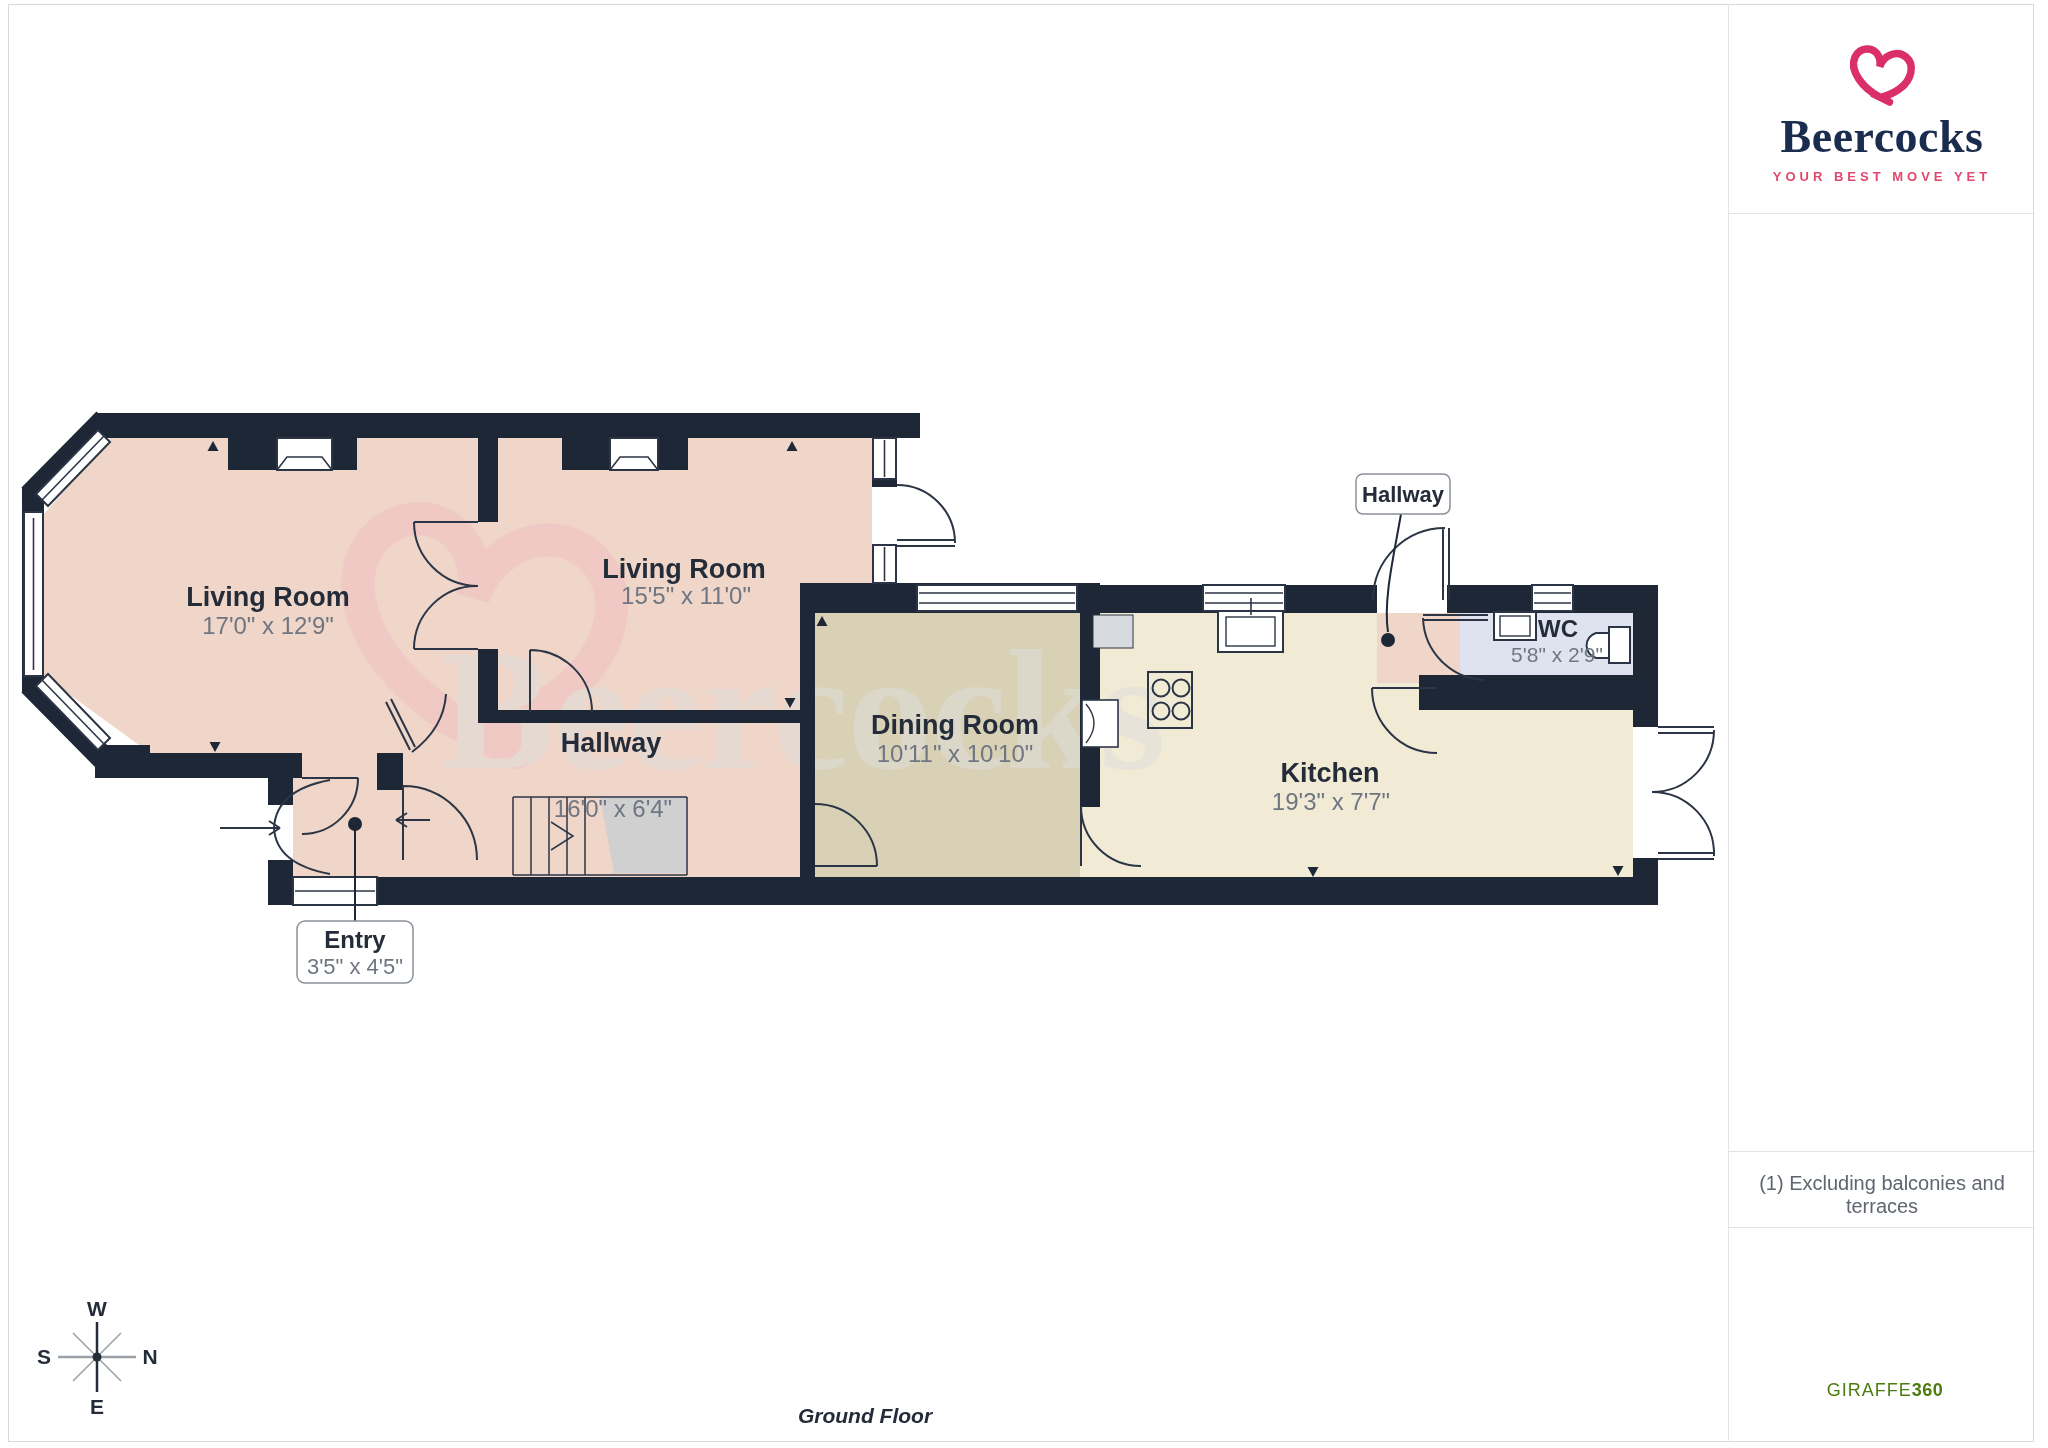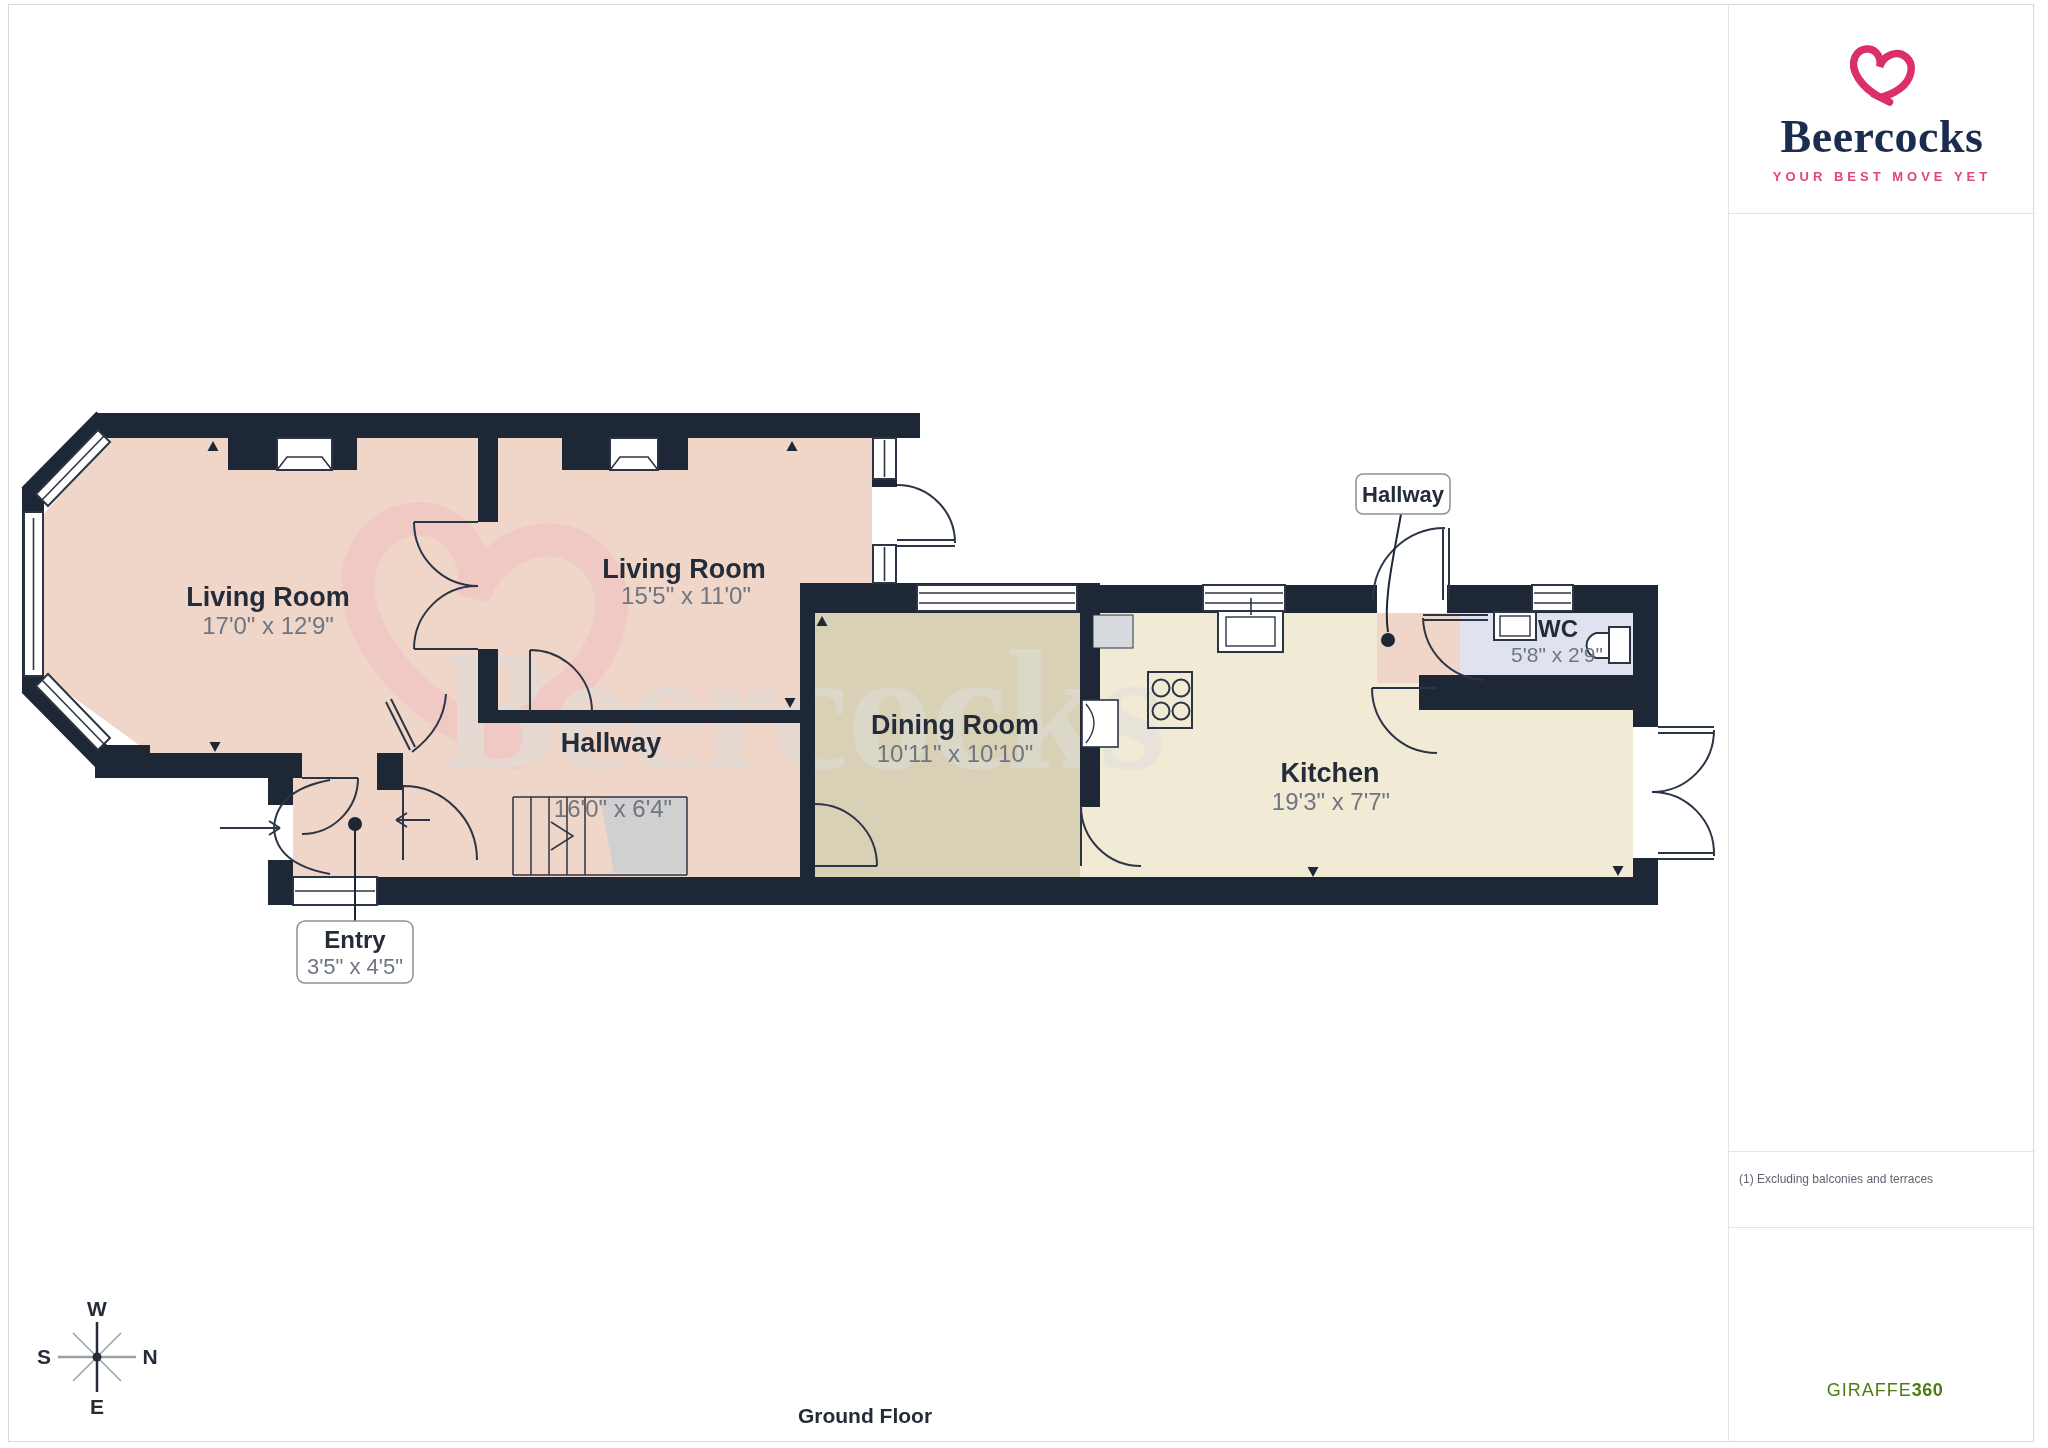--- a/index.html
+++ b/index.html
@@ -2,37 +2,37 @@
 <html><head>
 <meta charset="utf-8">
 <style>
   html,body{margin:0;padding:0;background:#ffffff;}
   body{width:2048px;height:1448px;position:relative;overflow:hidden;
        font-family:"Liberation Sans", sans-serif;}
   .page-frame{position:absolute;left:8px;top:4px;width:2026px;height:1438px;
        border:1px solid #d9d9d9;box-sizing:border-box;pointer-events:none;}
   .plan-svg{position:absolute;left:0;top:0;}
   .floor-title{position:absolute;left:0;top:1404px;width:1730px;text-align:center;
-       font-size:21px;font-weight:bold;color:#242c3a;}
+       font-size:21px;font-weight:bold;color:#242c3a;font-style:italic;}
   
   .sidebar{position:absolute;left:1728px;top:4px;width:307px;height:1438px;
        border-left:1px solid #e4e4e4;box-sizing:border-box;}
   .sb-divider{position:absolute;left:0;width:100%;height:1px;background:#e4e4e4;}
   .logo-block{position:absolute;top:32px;left:0;width:100%;text-align:center;}
   .logo-heart{display:block;margin:0 auto 6px auto;}
   .wordmark{font-family:"Liberation Serif", serif;font-weight:bold;font-size:46px;
        color:#1b2d4f;letter-spacing:0.5px;line-height:1;}
   .tagline{margin-top:9px;font-size:13px;font-weight:bold;color:#e0486f;
        letter-spacing:4px;text-align:center;}
   .area-block{position:absolute;top:632px;left:0;width:100%;text-align:center;}
   .area-title{font-size:20px;font-weight:bold;color:#242c3a;}
   .area-title sup{font-size:11px;}
   .area-value{margin-top:12px;font-size:19px;color:#5f6670;}
-  .footnote{position:absolute;top:1168px;left:10px;right:10px;text-align:left;
-       font-size:12px;color:#5f6670;}
+  .footnote{position:absolute;top:1168px;left:10px;right:10px;text-align:center;
+       font-size:20px;color:#5f6670;}
   .disclaimer{position:absolute;top:1248px;left:24px;right:24px;text-align:center;
        font-size:15px;line-height:1.55;color:#5f6670;}
   .provider{position:absolute;top:1376px;left:3px;width:100%;text-align:center;
        font-size:18px;color:#4d7c0f;letter-spacing:1px;}
   .provider b{letter-spacing:0.5px;}
   
   text{font-family:"Liberation Sans", sans-serif;}
   .room-name{font-size:27px;font-weight:bold;fill:#242c3a;}
   .room-dims{font-size:24px;fill:#6f7682;}
   .room-name-sm{font-size:24px;font-weight:bold;fill:#242c3a;}

